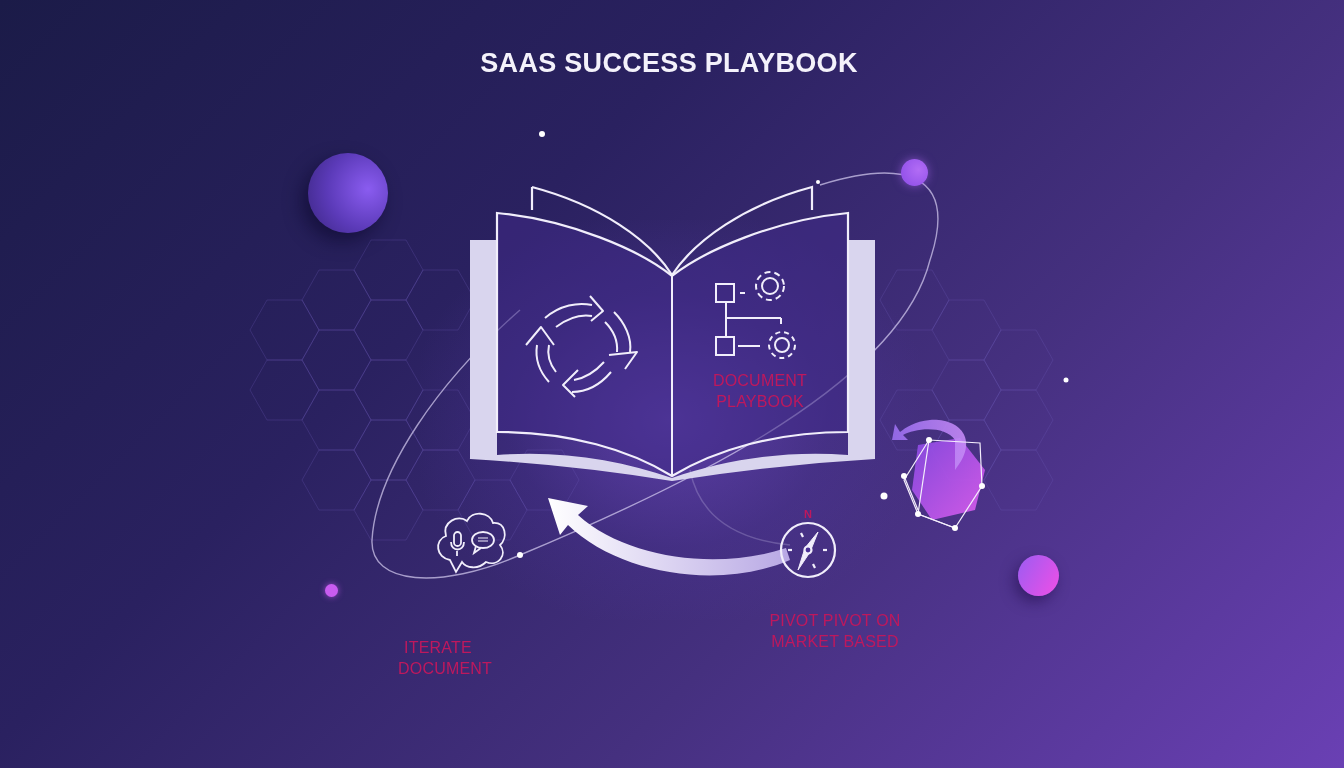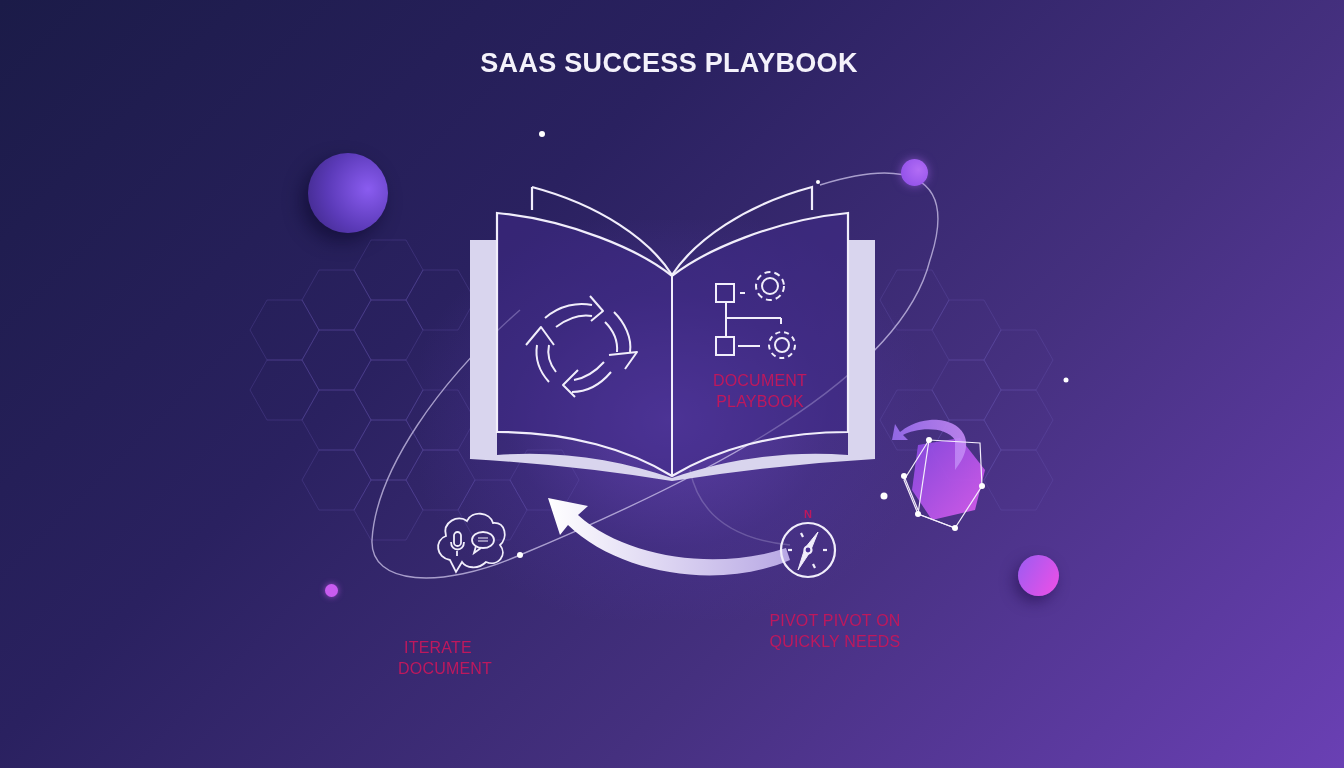--- a/index.html
+++ b/index.html
@@ -178,16 +178,16 @@
   <div>PLAYBOOK</div>
 </div>
 
 <div class="label" style="left:398px;top:594px;width:80px;margin-top:43px;">
   <div>ITERATE</div>
   <div>DOCUMENT</div>
 </div>
 
 <div class="label" style="left:745px;top:610px;width:180px;">
   <div>PIVOT PIVOT ON</div>
-  <div>QUICKLY NEEDS</div>
+  <div>MARKET BASED</div>
 </div>
 
 <div class="label" style="left:798px;top:504px;width:20px;font-size:11px;font-weight:700;">N</div>
 
 </body></html>

